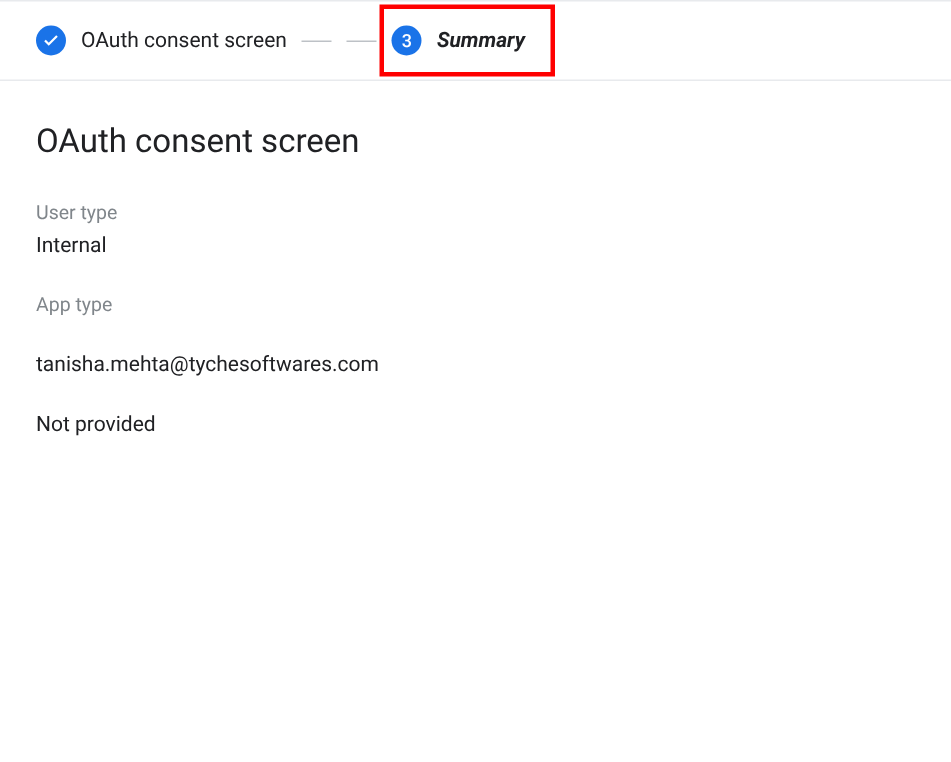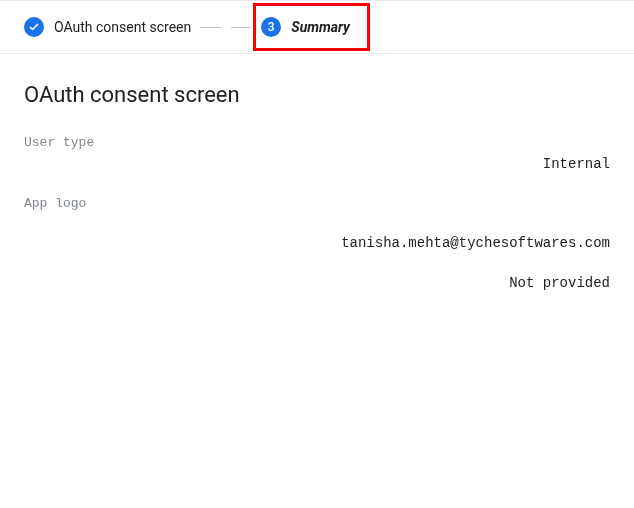--- a/index.html
+++ b/index.html
@@ -74,31 +74,29 @@
       padding: 28px 24px;
     }
     .section-title {
       font-size: 22px;
       font-weight: 400;
       color: #202124;
       margin-bottom: 28px;
     }
     .field {
       margin-bottom: 24px;
-      font-family: Liberation Mono, monospace;
     }
     .field-label {
       font-size: 13px;
       color: #80868b;
       margin-bottom: 6px;
     }
     .field-value {
       font-size: 14px;
       color: #202124;
-      text-align: right;
     }
   </style>
 </head>
 <body>
 
 <div class="stepper">
   <div class="step">
     <div class="step-circle">
       <svg viewBox="0 0 24 24" fill="none" stroke="white" stroke-width="3">
           <polyline points="20 6 9 17 4 12"></polyline>
@@ -119,21 +117,21 @@
 
 <div class="content">
   <h2 class="section-title">OAuth consent screen</h2>
 
   <div class="field">
     <div class="field-label">User type</div>
     <div class="field-value">Internal</div>
   </div>
 
   <div class="field">
-    <div class="field-label">App logo</div>
+    <div class="field-label">App type</div>
   </div>
 
   <div class="field">
     <div class="field-value">tanisha.mehta@tychesoftwares.com</div>
   </div>
 
   <div class="field">
     <div class="field-value">Not provided</div>
   </div>
 

